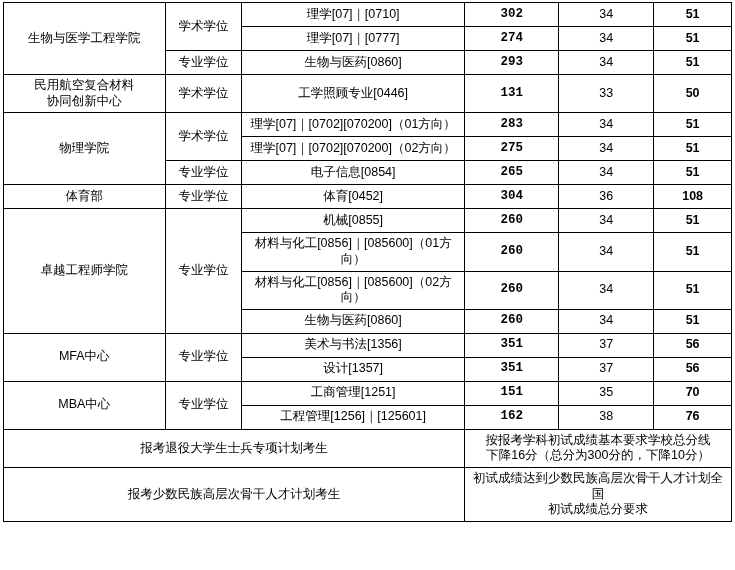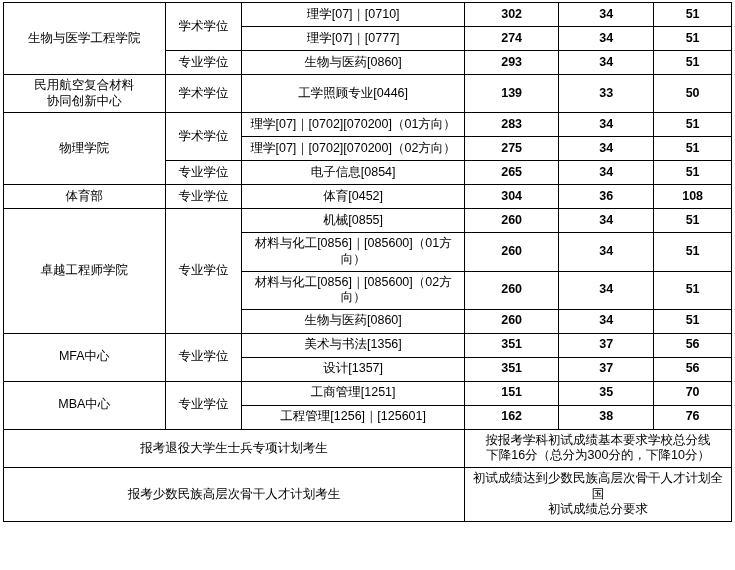--- a/index.html
+++ b/index.html
@@ -42,24 +42,25 @@
     width: 75px;
   }
   td.col-major {
     width: 218px;
     text-align: left;
     padding-left: 8px;
   }
   td.col-total {
     width: 92px;
     font-weight: bold;
+    font-family: Liberation Mono, monospace;
   }
   td.col-single1 {
     width: 93px;
-    font-weight: bold;
+    font-weight: normal;
   }
   td.col-single2 {
     width: 76px;
     font-weight: bold;
   }
   td.note-label {
     text-align: center;
     height: 66px;
     font-size: 12.5px;
   }
@@ -103,21 +104,21 @@
         <td class="col-total">293</td>
         <td class="col-single1">34</td>
         <td class="col-single2">51</td>
       </tr>
 
       <tr>
         <td class="col-college multiline">民用航空复合材料
 协同创新中心</td>
         <td class="col-degree">学术学位</td>
         <td class="col-major">工学照顾专业[0446]</td>
-        <td class="col-total">139</td>
+        <td class="col-total">131</td>
         <td class="col-single1">33</td>
         <td class="col-single2">50</td>
       </tr>
 
       <tr>
         <td class="col-college" rowspan="3">物理学院</td>
         <td class="col-degree" rowspan="2">学术学位</td>
         <td class="col-major">理学[07]｜[0702][070200]（01方向）</td>
         <td class="col-total">283</td>
         <td class="col-single1">34</td>

